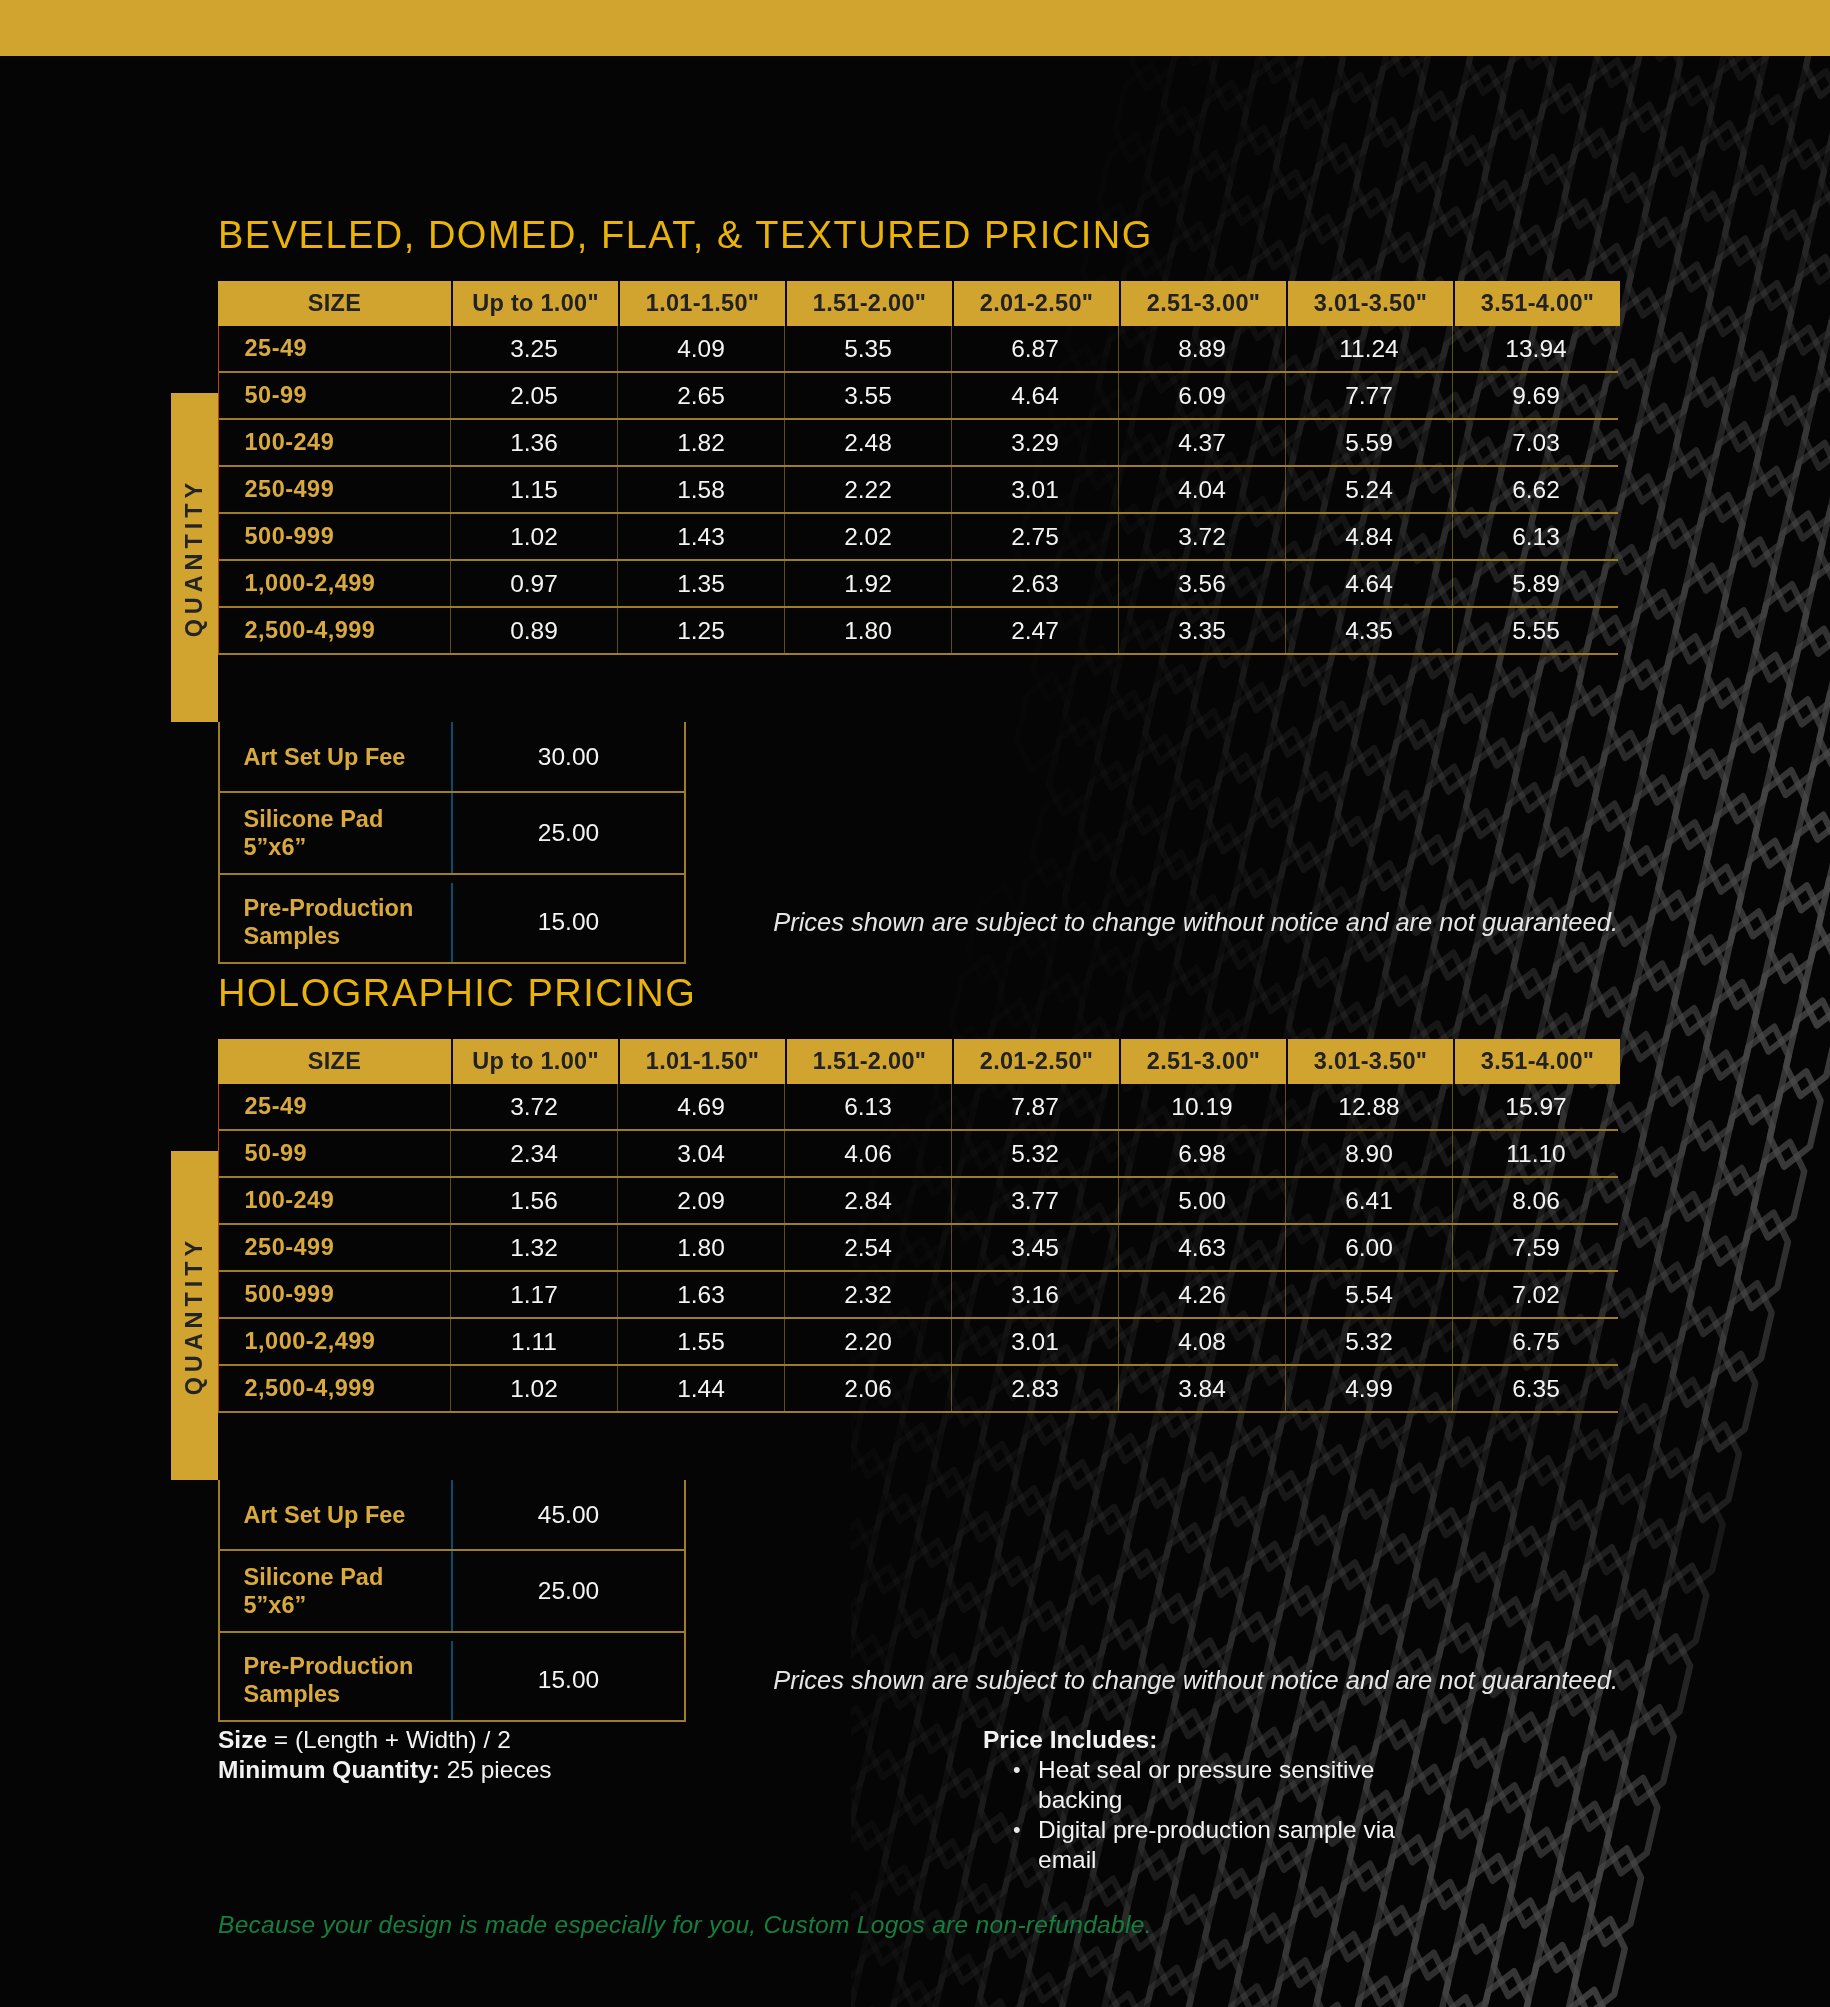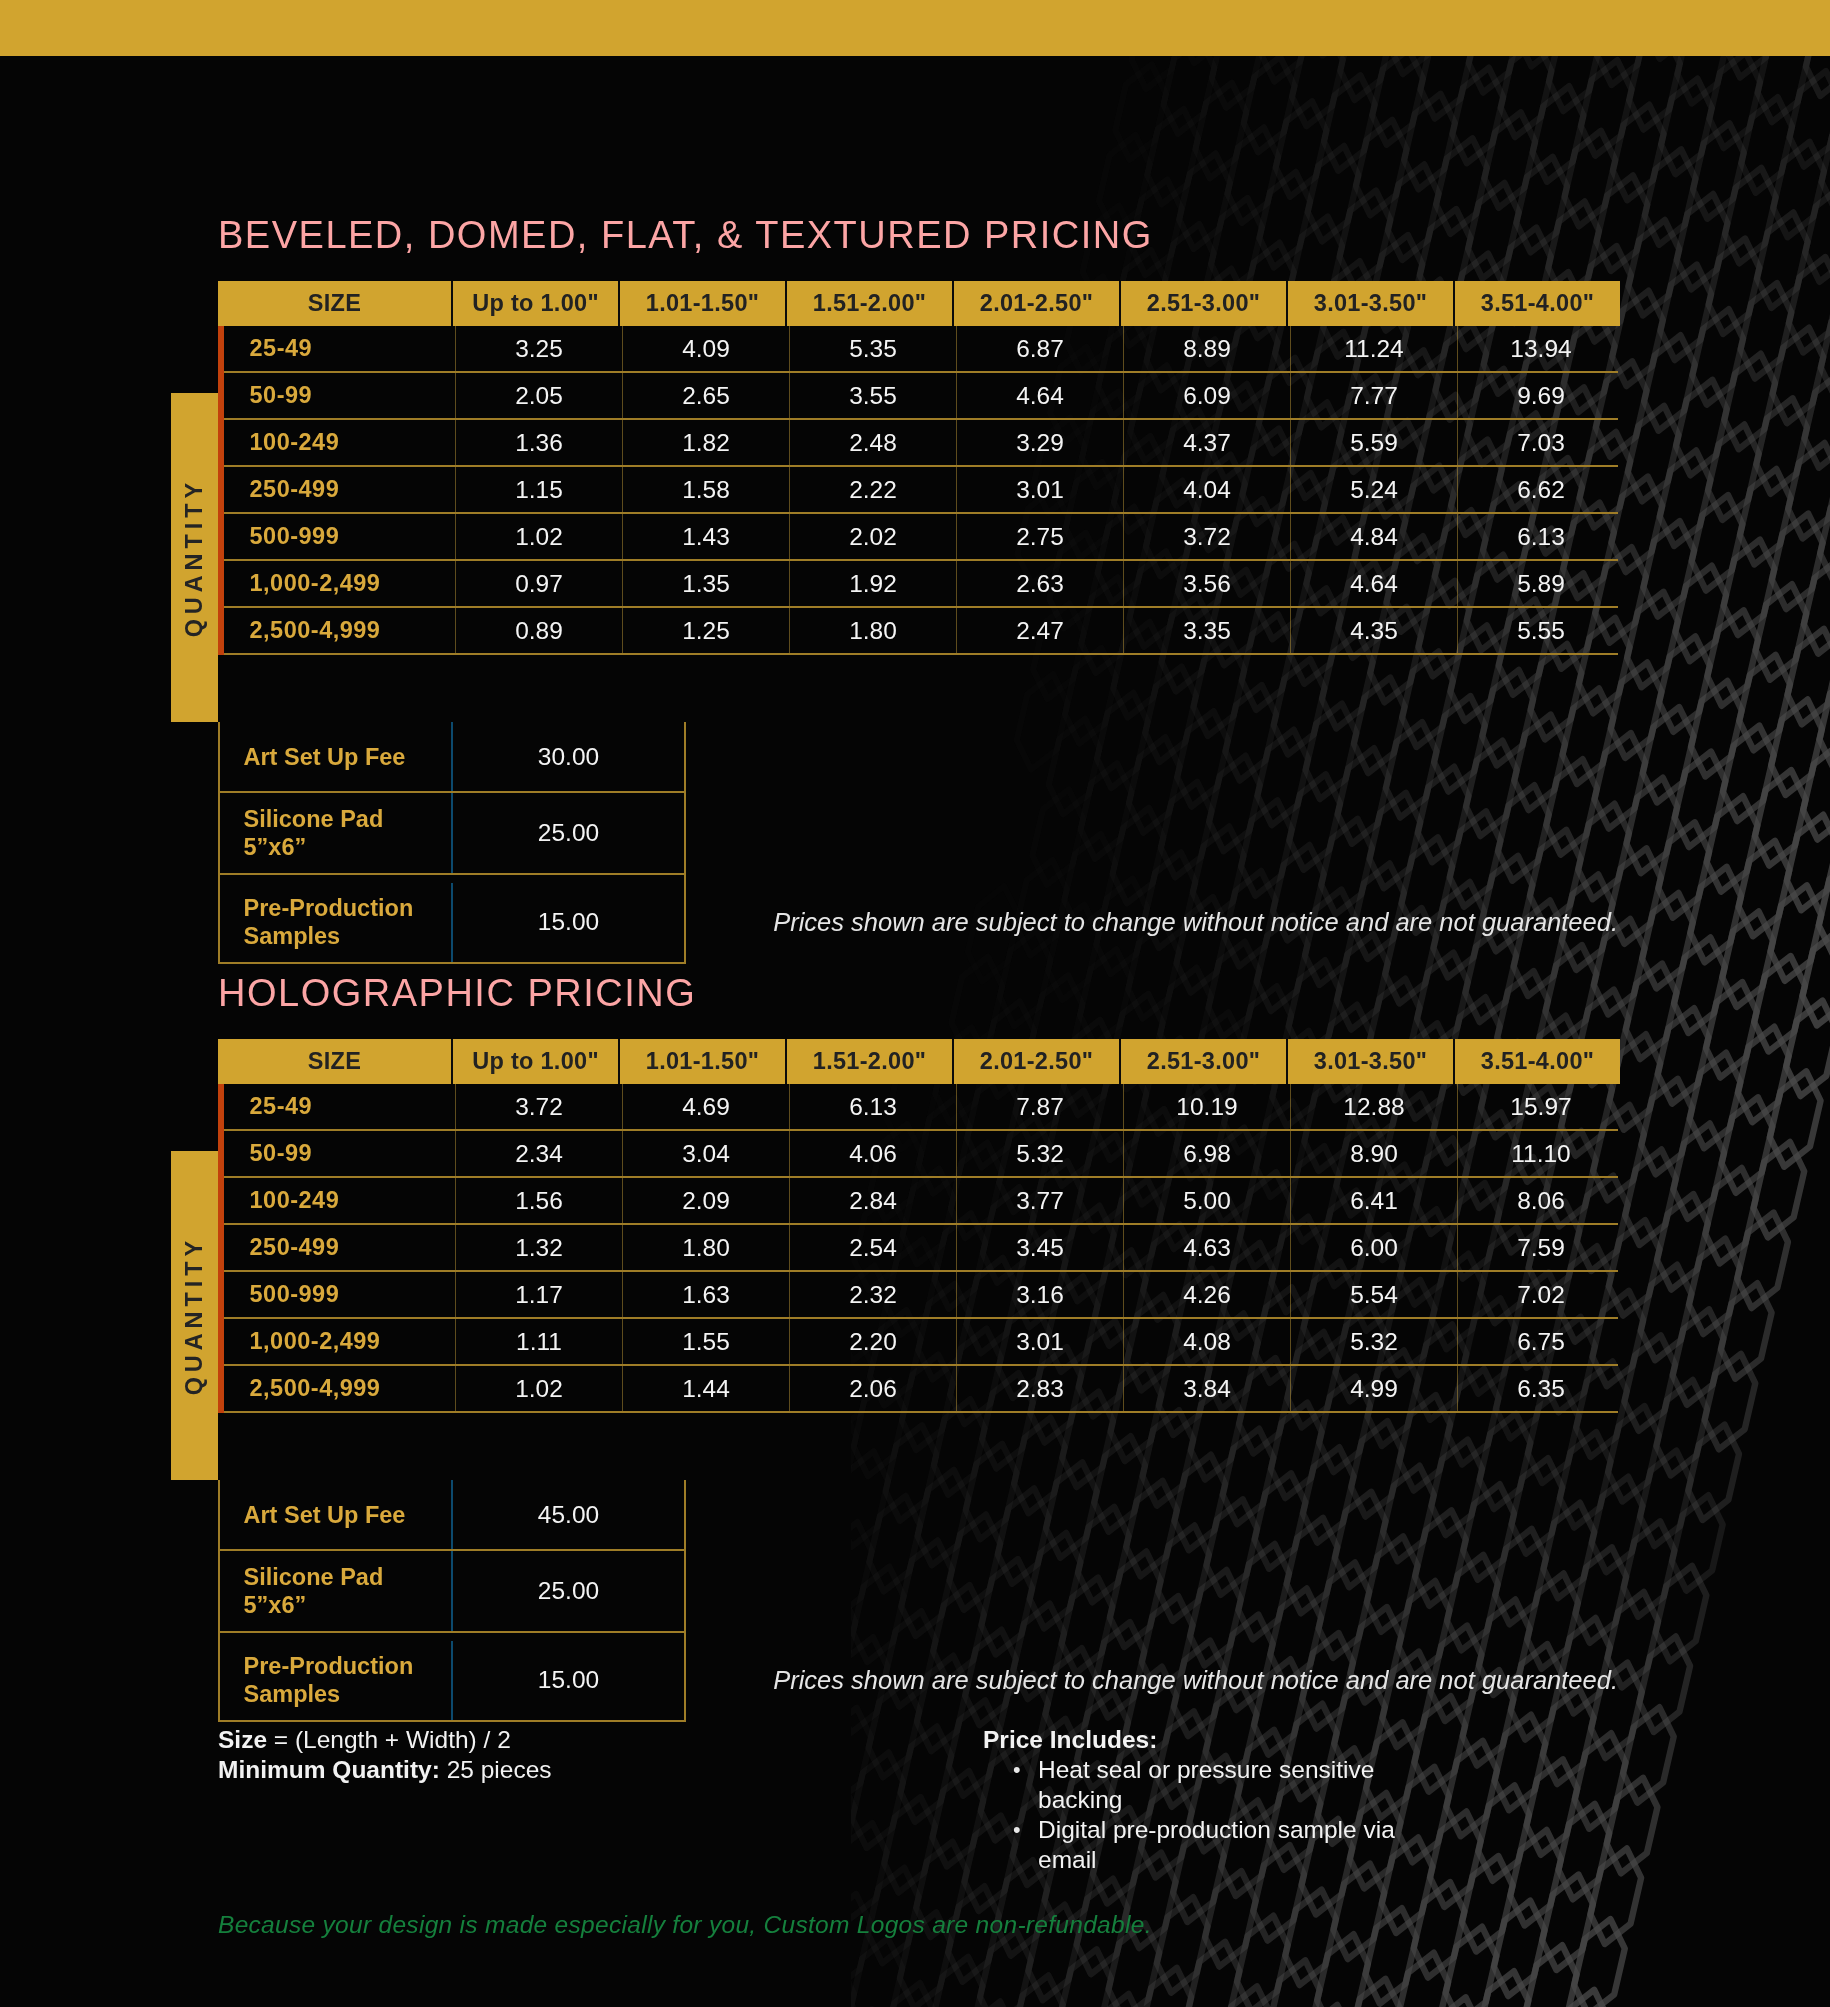--- a/index.html
+++ b/index.html
@@ -7,34 +7,34 @@
   .canvas {
     position: relative; width: 1831px; height: 2007px;
     background: #050505; overflow: hidden;
     font-family: "Liberation Sans", sans-serif;
   }
   .topbar { position:absolute; left:0; top:0; width:100%; height:56px; background:#D1A42F; }
   #mesh-svg { position:absolute; left:851px; top:56px; pointer-events:none; }
 
   .pricing-section { position:absolute; left:218px; width:1400px; }
   .section-title {
-    position:absolute; left:0; top:0; color:#fca5a5; font-size:38px;
+    position:absolute; left:0; top:0; color:#eab308; font-size:38px;
     font-weight:400; letter-spacing:1.5px; white-space:nowrap;
   }
   .table-grid { position:absolute; left:0; top:67px; width:1400px; }
   .grid-header {
     display:grid; grid-template-columns:233px repeat(7,167px); height:45px;
   }
   .h-cell {
     background:#D1A42F; color:#222; font-weight:bold; font-size:23.5px;
     display:flex; align-items:center; justify-content:center;
     border-left:2px solid #0b0b0b; letter-spacing:0.3px;
   }
   .h-cell:first-child { border-left:none; }
-  .grid-body { border-left:6px solid #c2410c; }
+  .grid-body { border-left:1px solid #c2410c; }
   .t-row {
     display:grid; grid-template-columns:231px repeat(7,167px); height:47px;
     border-bottom:2px solid #9F7D27;
   }
   .r-label {
     color:#D9A93C; font-weight:bold; font-size:23.5px; letter-spacing:0.5px;
     display:flex; align-items:center; padding-left:25.5px;
   }
   .v-cell {
     color:#F4F4F4; font-size:24.5px; display:flex; align-items:center;

